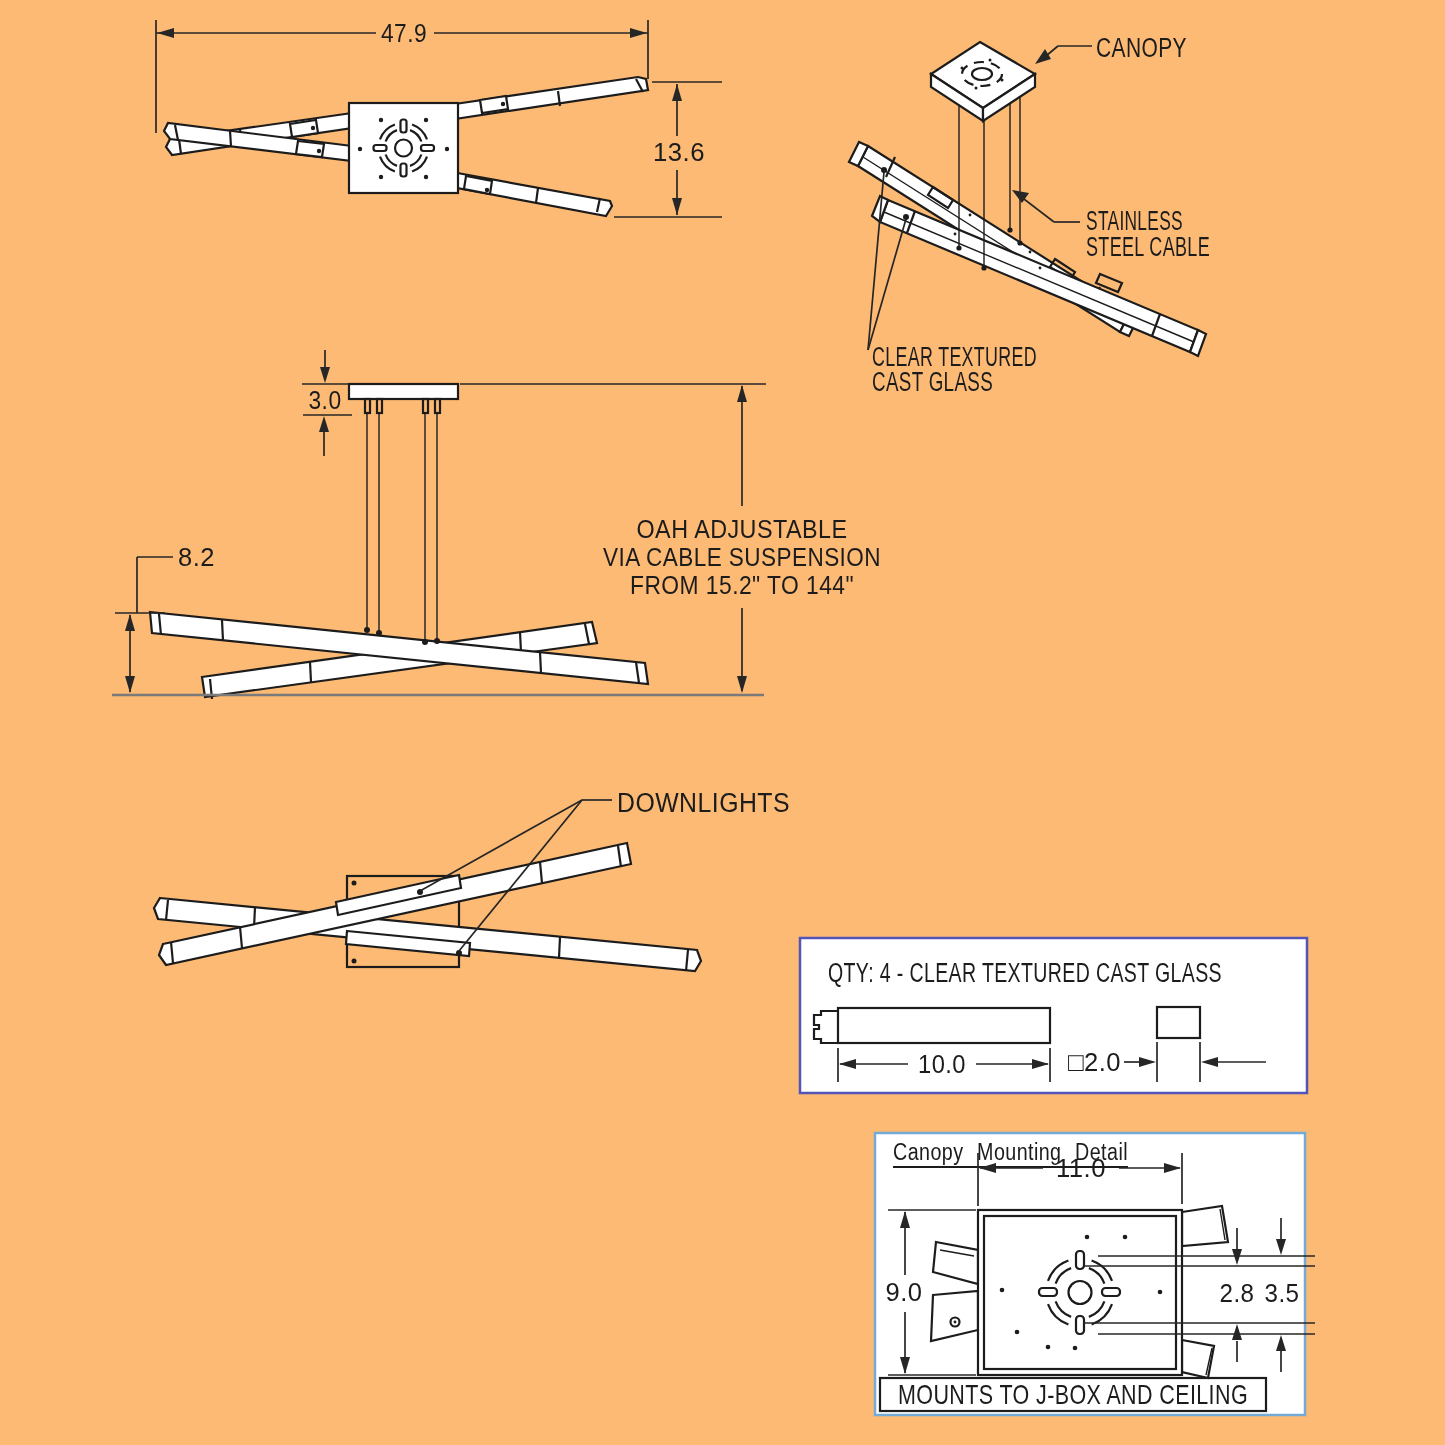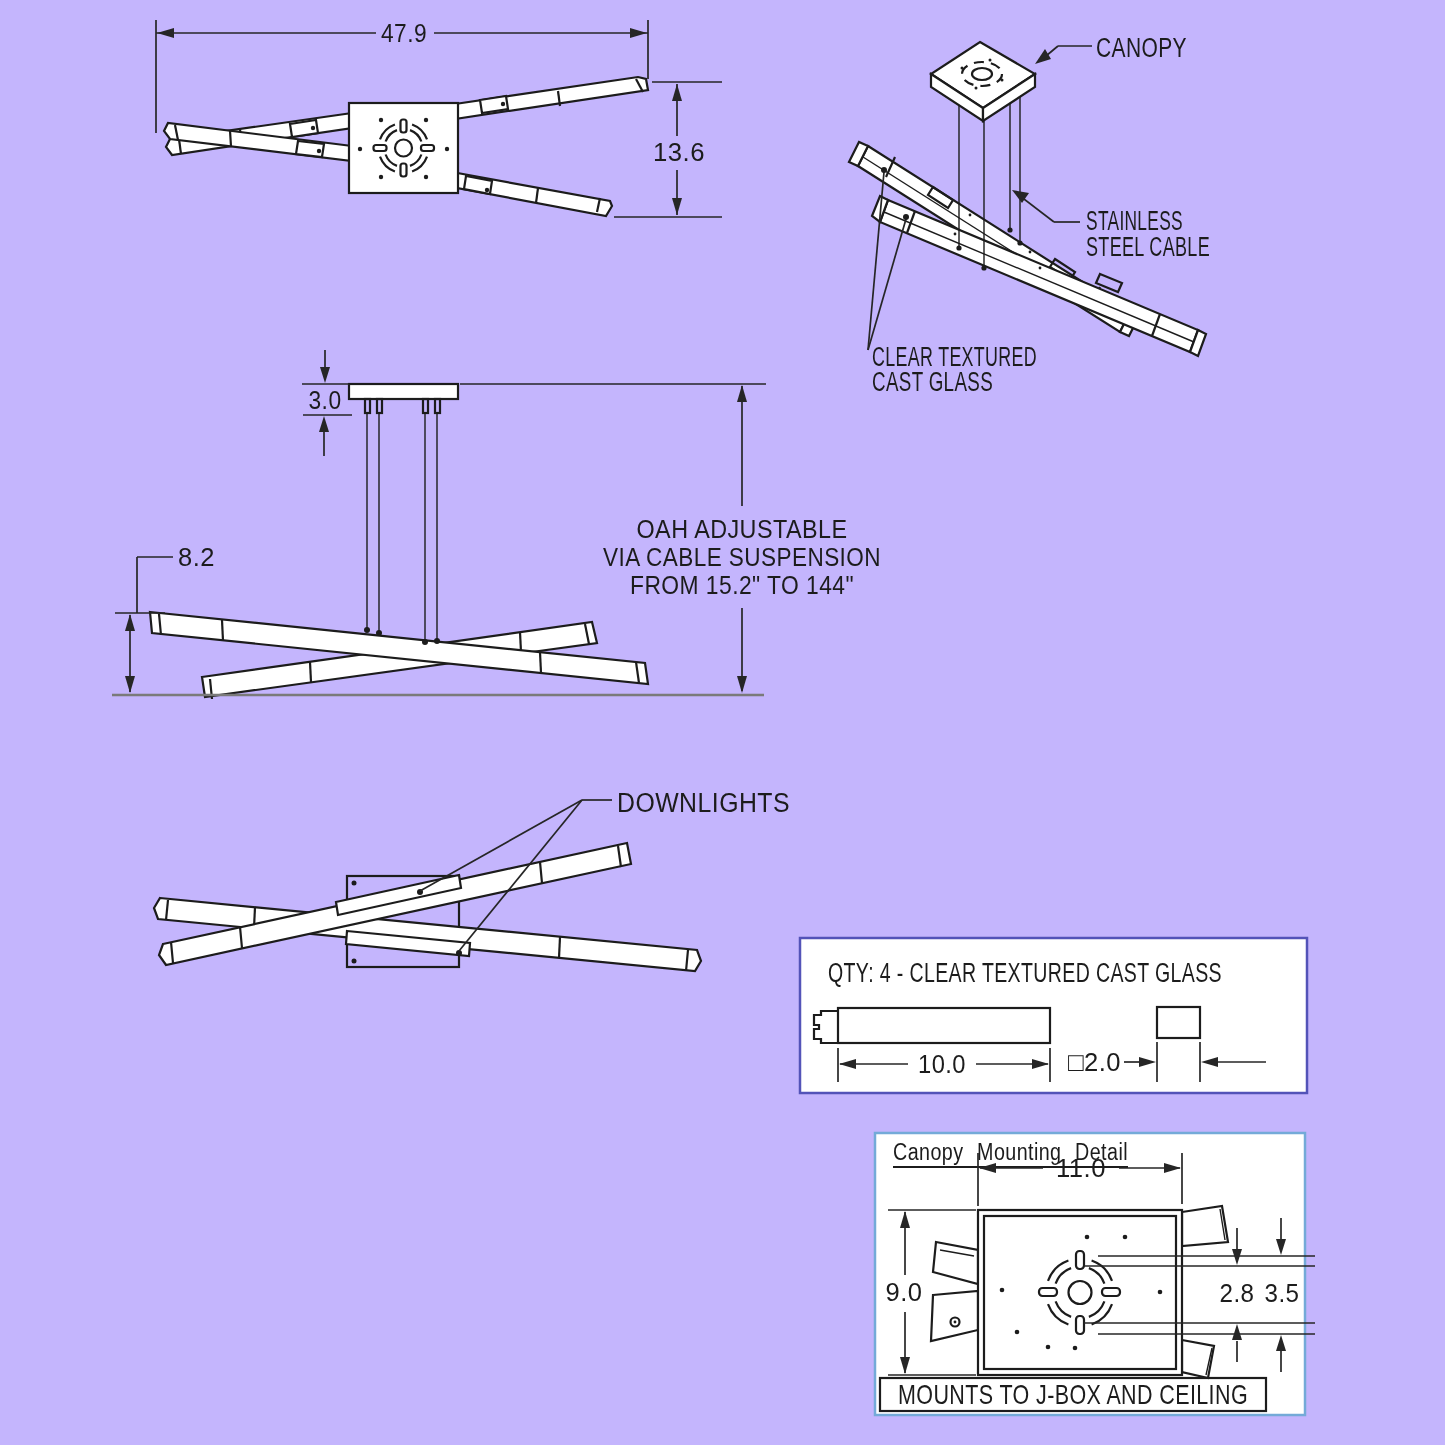--- a/index.html
+++ b/index.html
@@ -1,16 +1,16 @@
 <!DOCTYPE html>
 <html><head>
 <meta charset="utf-8">
 <style>
   html,body{margin:0;padding:0;background:#ffffff;}
-  .stage{position:relative;width:1445px;height:1445px;background:#c4b5fd;overflow:hidden;}
+  .stage{position:relative;width:1445px;height:1445px;background:#fdba74;overflow:hidden;}
   svg{position:absolute;left:0;top:0;}
   .o{fill:#ffffff;stroke:#1c1c1c;stroke-width:2.2;stroke-linejoin:miter;}
   .nf{fill:none;stroke:#1c1c1c;stroke-width:2.2;}
   .thin{fill:none;stroke:#1c1c1c;stroke-width:1.4;}
   .d{fill:none;stroke:#262626;stroke-width:1.7;}
   .a{fill:#262626;stroke:none;}
   .dot{fill:#1c1c1c;stroke:none;}
   .gnd{stroke:#7a7a7a;stroke-width:2.6;}
   text{font-family:"Liberation Sans","DejaVu Sans",sans-serif;fill:#1c1c1c;letter-spacing:0.5px;}
   .t{font-size:26px;}

